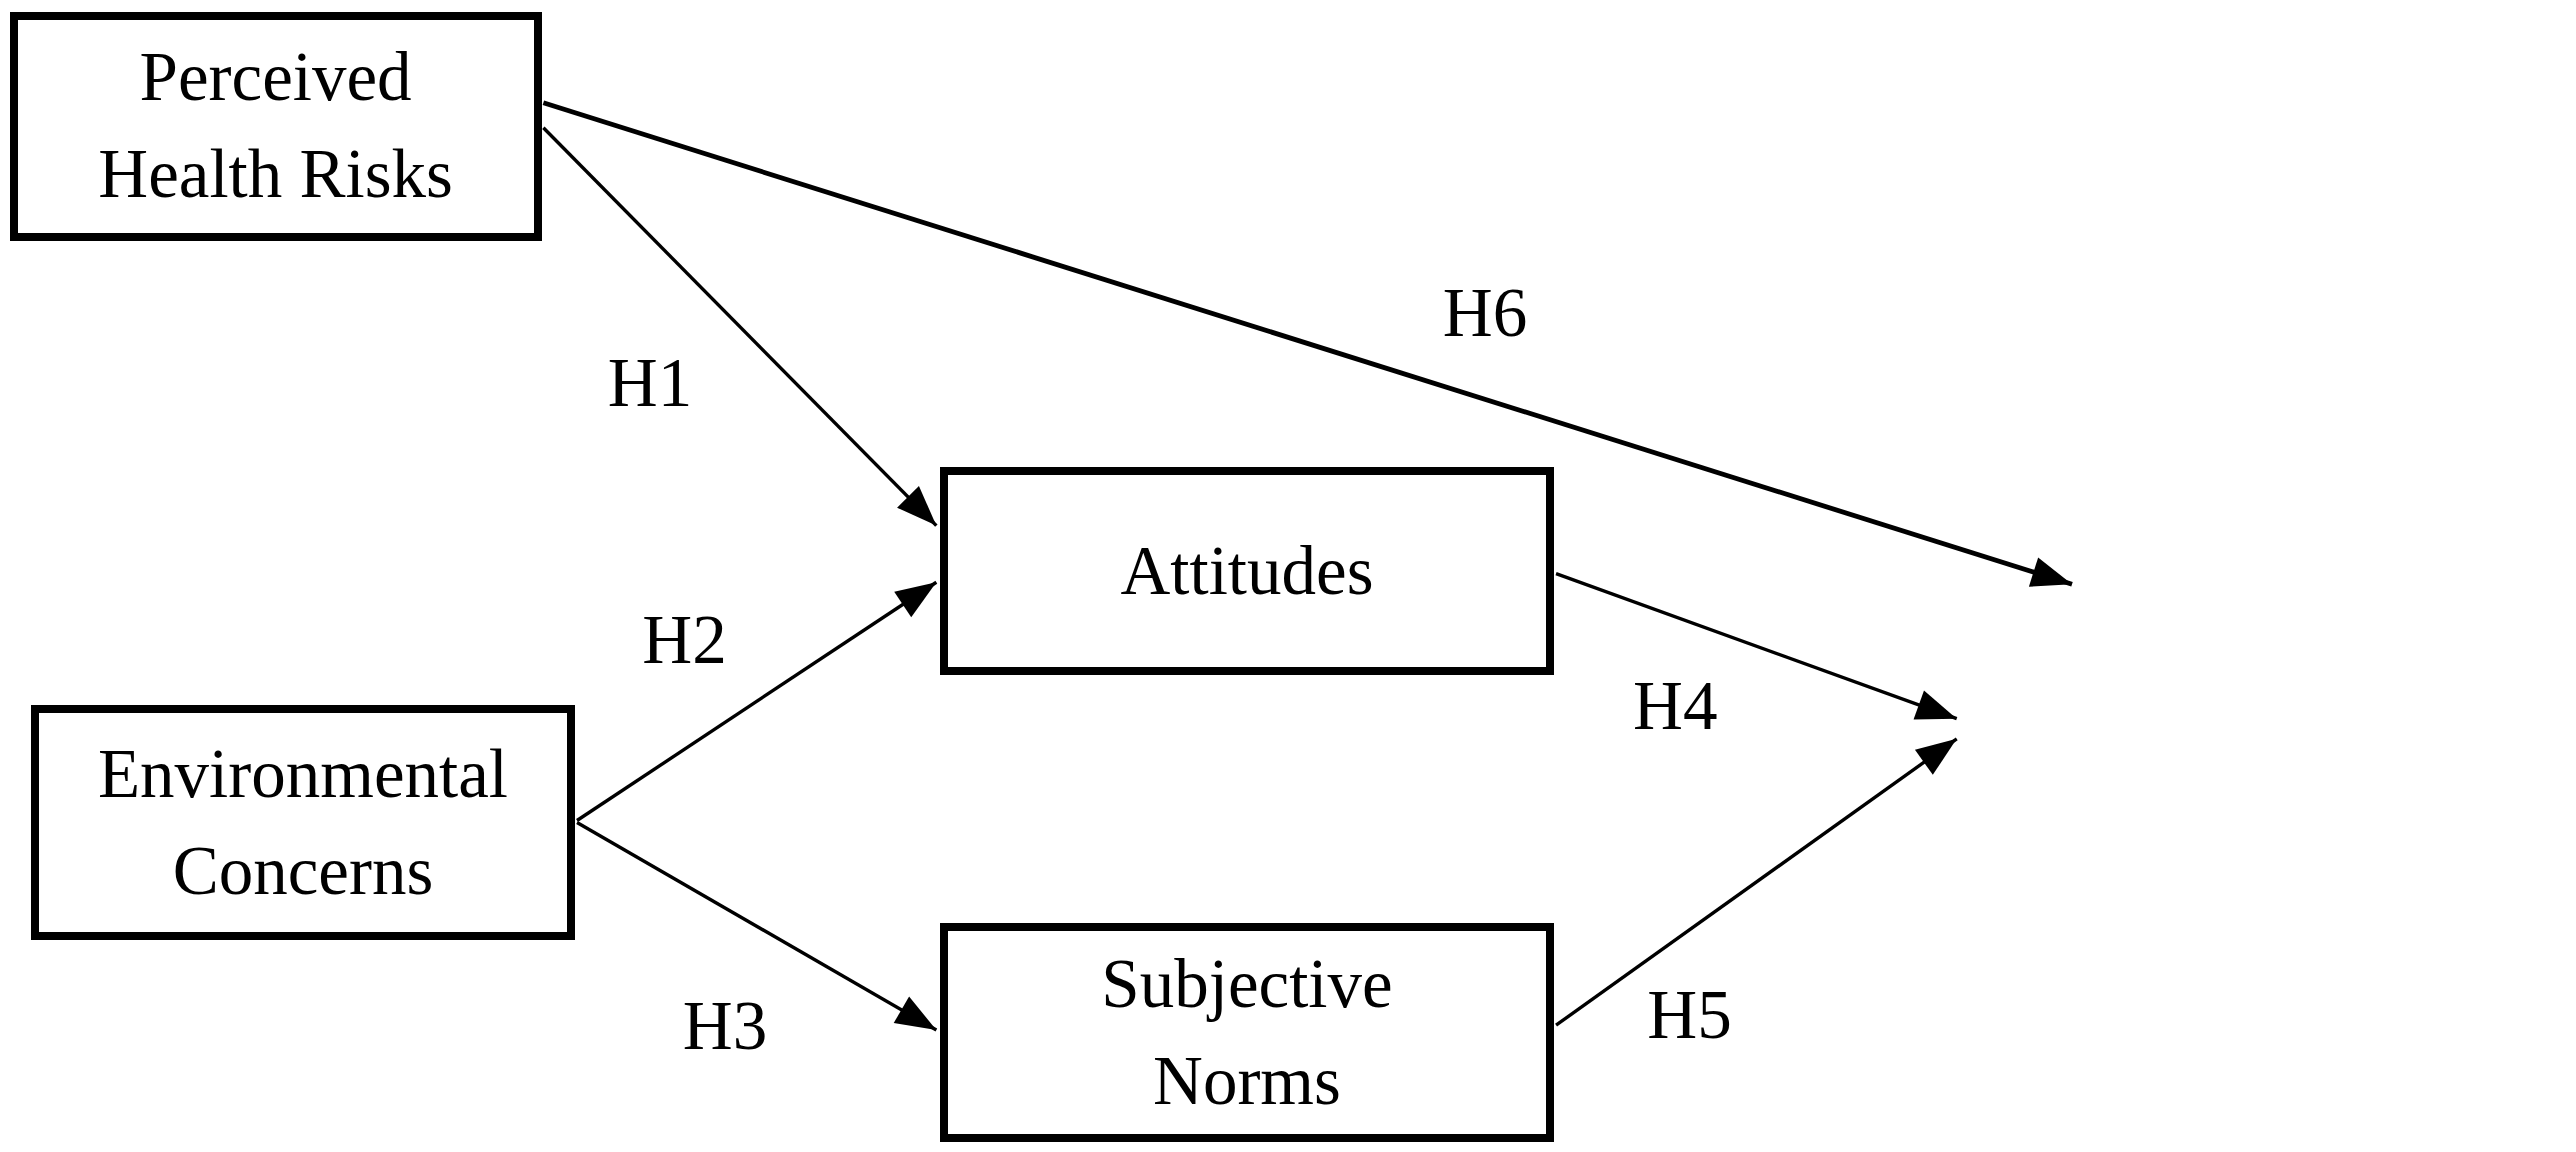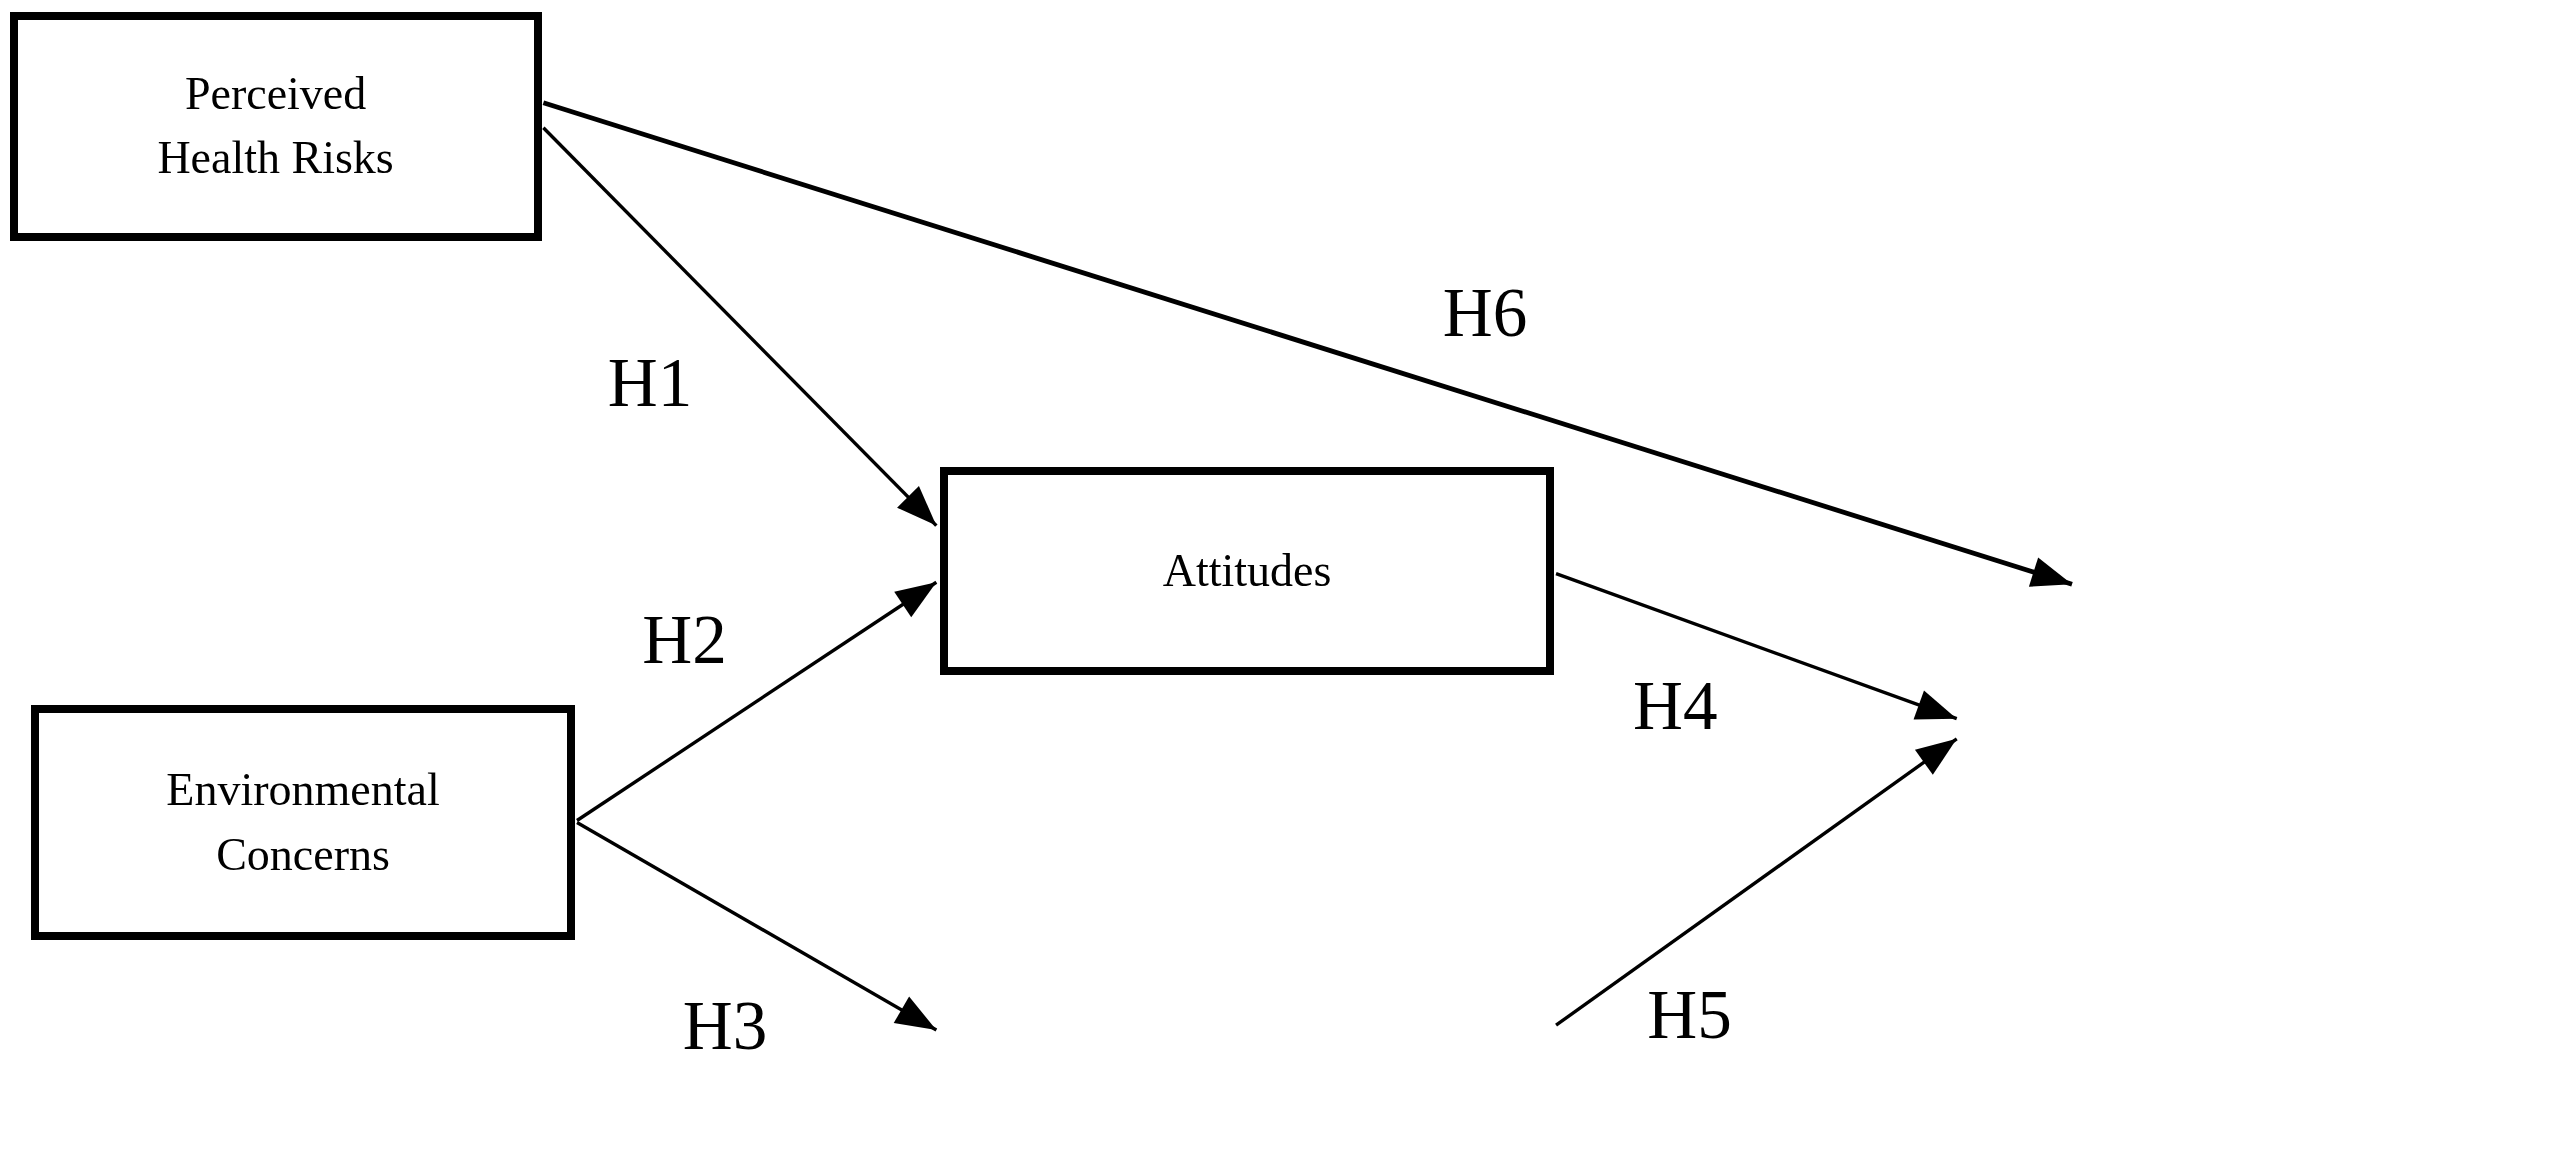--- a/index.html
+++ b/index.html
@@ -18,21 +18,21 @@
   .node {
     position: absolute;
     box-sizing: border-box;
     border: 8.7px solid #000000;
     background: #ffffff;
     display: flex;
     align-items: center;
     justify-content: center;
     text-align: center;
     color: #000000;
-    font-size: 46px;
+    font-size: 69px;
     line-height: 1.4;
     white-space: pre-line;
     z-index: 2;
   }
   .node-phr { left: 9.6px;   top: 11.5px;  width: 532px; height: 229px; }
   .node-ec  { left: 31px;   top: 705px; width: 544px; height: 235px; }
   .node-att { left: 940px;  top: 467px; width: 614px; height: 208px; }
   .node-sn  { left: 940px;  top: 923px; width: 614px; height: 219px; }
   .node-ai  { left: 1961px; top: 588px; width: 604px; height: 236px; }
   svg.arrow-layer {
@@ -102,16 +102,20 @@
 
   <div class="node node-ec">
     <span>Environmental
 Concerns</span>
   </div>
 
   <div class="node node-att">
     <span>Attitudes</span>
   </div>
 
+  <div class="node node-sn">
+    <span>Subjective
+Norms</span>
+  </div>
 
 
 </div>
 
 
 </body></html>

